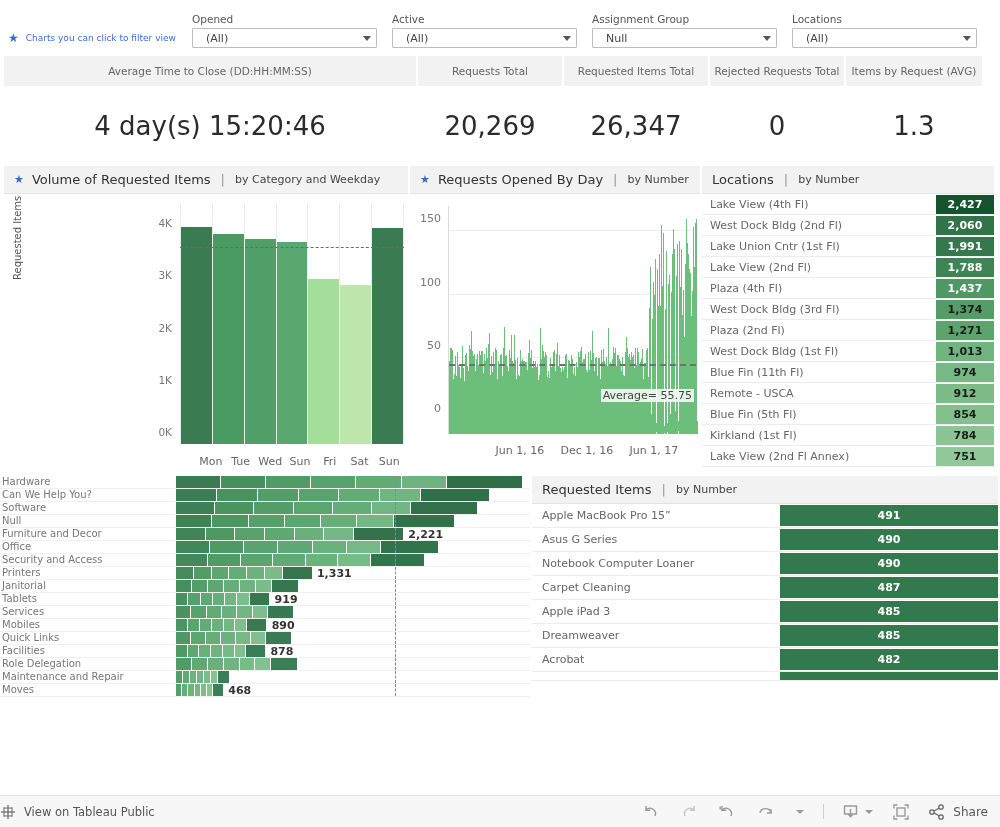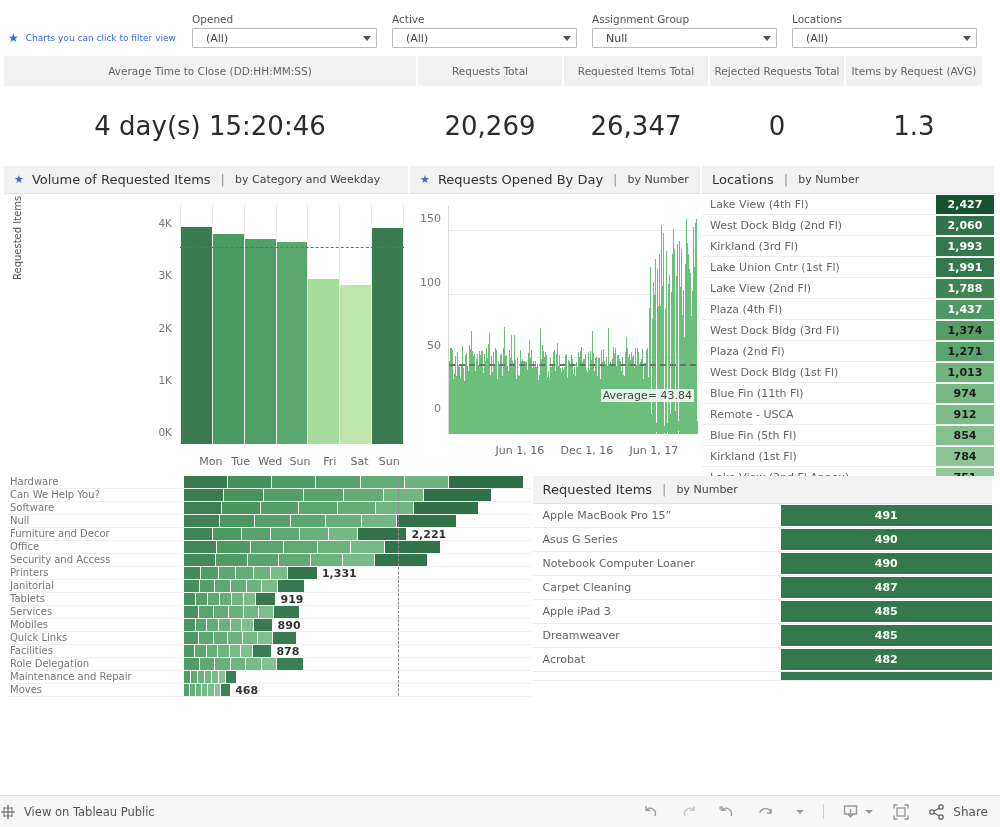--- a/index.html
+++ b/index.html
@@ -72,21 +72,21 @@
   .tsx{position:absolute;left:38px;right:4px;bottom:18px;height:14px;}
   .tsx span{position:absolute;transform:translateX(-50%);font-size:11px;color:#666;white-space:nowrap;}
 
   
   .loclist{height:282px;overflow:hidden;}
   .locrow{display:flex;align-items:center;height:20px;border-bottom:1px solid #ededed;}
   .locname{flex:1;font-size:11px;color:#666;padding-left:8px;white-space:nowrap;overflow:hidden;}
   .locval{width:58px;height:19px;display:flex;align-items:center;justify-content:center;font-size:11px;font-weight:bold;box-sizing:border-box;}
 
   
-  .bottom{display:flex;padding:0 8px;box-sizing:border-box;gap:2px;height:208px;}
+  .bottom{display:flex;padding:0 0;box-sizing:border-box;gap:2px;height:208px;}
   .b1{width:530px;position:relative;}
   .b2{width:466px;}
 
   .catrow{display:flex;height:12px;align-items:stretch;border-bottom:1px solid #f0f0f0;}
   .catname{width:176px;font-size:10px;color:#777;white-space:nowrap;overflow:hidden;line-height:12px;padding-left:2px;box-sizing:border-box;}
   .catbarzone{flex:1;position:relative;}
   .catstack{position:absolute;left:0;top:0;bottom:0;display:flex;}
   .catstack i{display:block;height:100%;border-right:1px solid #ffffff;box-sizing:border-box;}
   .catlabel{position:absolute;top:50%;transform:translateY(-50%);font-size:11px;font-weight:bold;color:#333;white-space:nowrap;}
   .catref{position:absolute;top:0;bottom:0;border-left:1px dashed #8a8a8a;}
@@ -663,21 +663,21 @@
               <i style="height: 90.9259%; margin-bottom: 0px;"></i>
               <i style="height: 9.02664%; margin-bottom: 0px;"></i>
               <i style="height: 73.1923%; margin-bottom: 0px;"></i>
               <i style="height: 55.382%; margin-bottom: 0px;"></i>
               <i style="height: 92.7665%; margin-bottom: 0px;"></i>
               <i style="height: 94.2306%; margin-bottom: 0px;"></i>
               <i style="height: 54.165%; margin-bottom: 0px;"></i>
               <i style="height: 5.72088%; margin-bottom: 0px;"></i>
             </div>
           <div class="tsavg" id="ts-avg" style="bottom: 29.9111%;"></div>
-          <div class="tsavglabel" id="ts-avg-label" style="bottom: 13.9111%; right: 2px;">Average= 43.84</div>
+          <div class="tsavglabel" id="ts-avg-label" style="bottom: 13.9111%; right: 2px;">Average= 55.75</div>
         </div>
         <div class="tsx" id="ts-x">
             <span style="left: 29%;">Jun 1, 16</span>
             <span style="left: 56%;">Dec 1, 16</span>
             <span style="left: 83%;">Jun 1, 17</span>
           </div>
       </div>
     </div>
 
     <div class="card c3">
@@ -687,24 +687,20 @@
         <span class="ph-sub">by Number</span>
       </div>
       <div class="loclist" id="loc-list">
           <div class="locrow">
             <div class="locname">Lake View (4th Fl)</div>
             <div class="locval" style="background: #14532d; color: rgb(255, 255, 255);">2,427</div>
           </div>
           <div class="locrow">
             <div class="locname">West Dock Bldg (2nd Fl)</div>
             <div class="locval" style="background: rgb(50, 115, 73); color: rgb(255, 255, 255);">2,060</div>
-          </div>
-          <div class="locrow">
-            <div class="locname">Kirkland (3rd Fl)</div>
-            <div class="locval" style="background: rgb(54, 120, 77); color: rgb(255, 255, 255);">1,993</div>
           </div>
           <div class="locrow">
             <div class="locname">Lake Union Cntr (1st Fl)</div>
             <div class="locval" style="background: rgb(54, 120, 77); color: rgb(255, 255, 255);">1,991</div>
           </div>
           <div class="locrow">
             <div class="locname">Lake View (2nd Fl)</div>
             <div class="locval" style="background: rgb(63, 132, 85); color: rgb(255, 255, 255);">1,788</div>
           </div>
           <div class="locrow">

